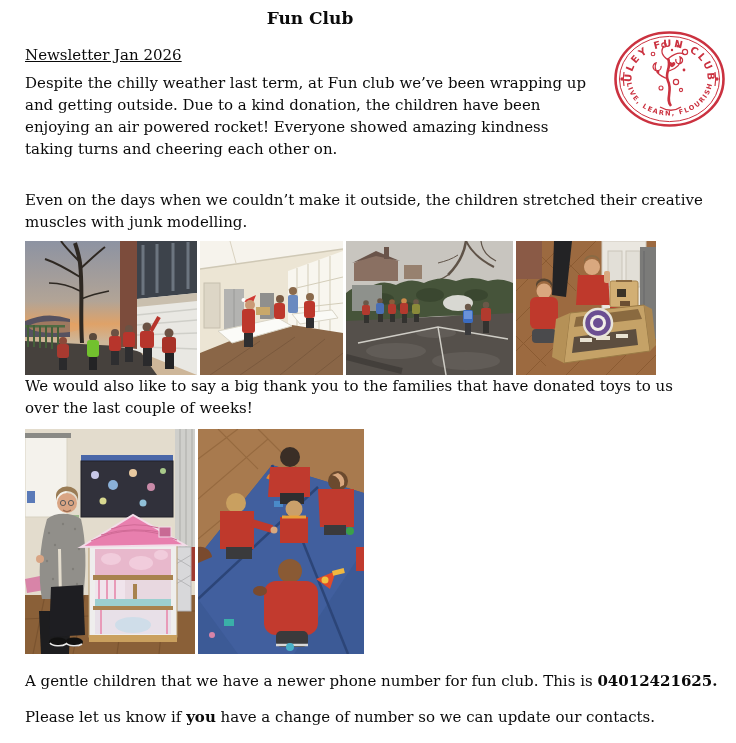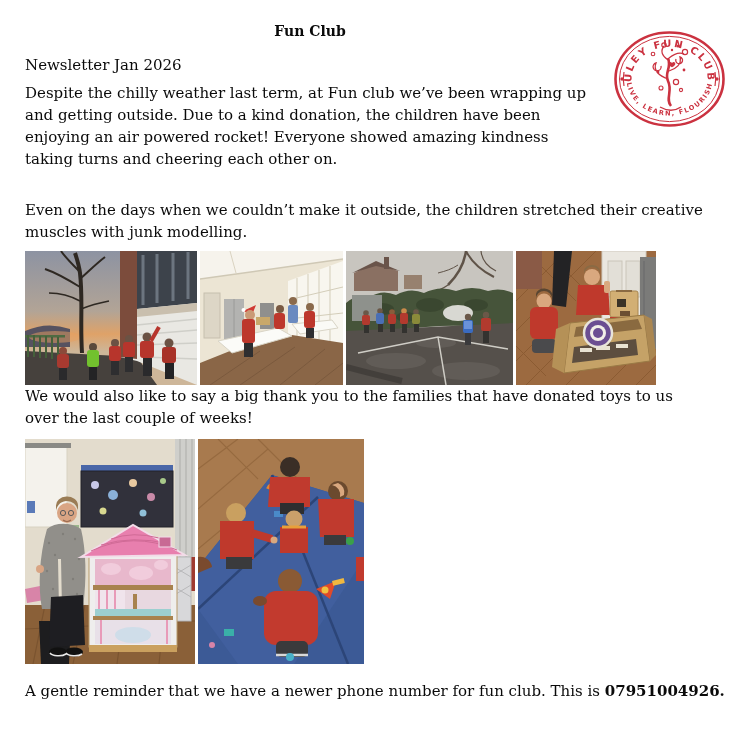--- a/index.html
+++ b/index.html
@@ -5,31 +5,31 @@
   html,body{margin:0;padding:0;background:#ffffff;}
   .page{
     position:relative;
     width:736px;height:743px;
     background:#ffffff;
     font-family:"DejaVu Serif","Liberation Serif",serif;
     color:#0a0a0a;
     overflow:hidden;
   }
   .title{
-    margin:13px;padding-top:8px;
+    margin:0;padding-top:8px;
     width:570px;margin-left:25px;
     text-align:center;
-    font-size:14px;font-weight:bold;line-height:20px;
+    font-size:17px;font-weight:bold;line-height:20px;
   }
   .bodytext{
     margin:0 0 0 25px;
     font-size:15px;line-height:22px;
     white-space:pre;
   }
-  .newsletter-line{margin-top:1px;}
+  .newsletter-line{margin-top:16px;text-decoration:underline;}
   .p1{margin-top:6px;}
   .p2{margin-top:29px;}
   .p3{}
   .p4{margin-top:16px;}
   .p5{margin-top:14px;}
   .bold{font-weight:bold;}
   .photo-row{
     display:flex;gap:3px;margin-left:25px;
   }
   .row1{margin-top:8px;}
@@ -494,16 +494,17 @@
         <circle cx="127" cy="151" r="3.5" fill="#f0c040"></circle>
         <rect x="134" y="142" width="12" height="5" fill="#f0b840" transform="rotate(-14 134 142)"></rect>
         <ellipse cx="62" cy="162" rx="7" ry="5" fill="#7a4a2e"></ellipse>
         <rect x="26" y="190" width="10" height="7" fill="#3ab0a8"></rect>
         <circle cx="92" cy="218" r="4" fill="#48b0c8"></circle>
         <circle cx="14" cy="206" r="3" fill="#d884a8"></circle>
       </svg>
     </figure>
   </div>
 
-  <p class="bodytext p4"><span>A gentle reminder that we have a newer phone number for fun club. This is </span><span class="bold">07951004926.</span></p>
-
+  <p class="bodytext p4"><span>A gentle children that we have a newer phone number for fun club. This is </span><span class="bold">04012421625.</span></p>
+
+  <p class="bodytext p5"><span>Please let us know if </span><span class="bold">you</span><span> have a change of number so we can update our contacts.</span></p>
 
 </div>
 
 </body></html>

